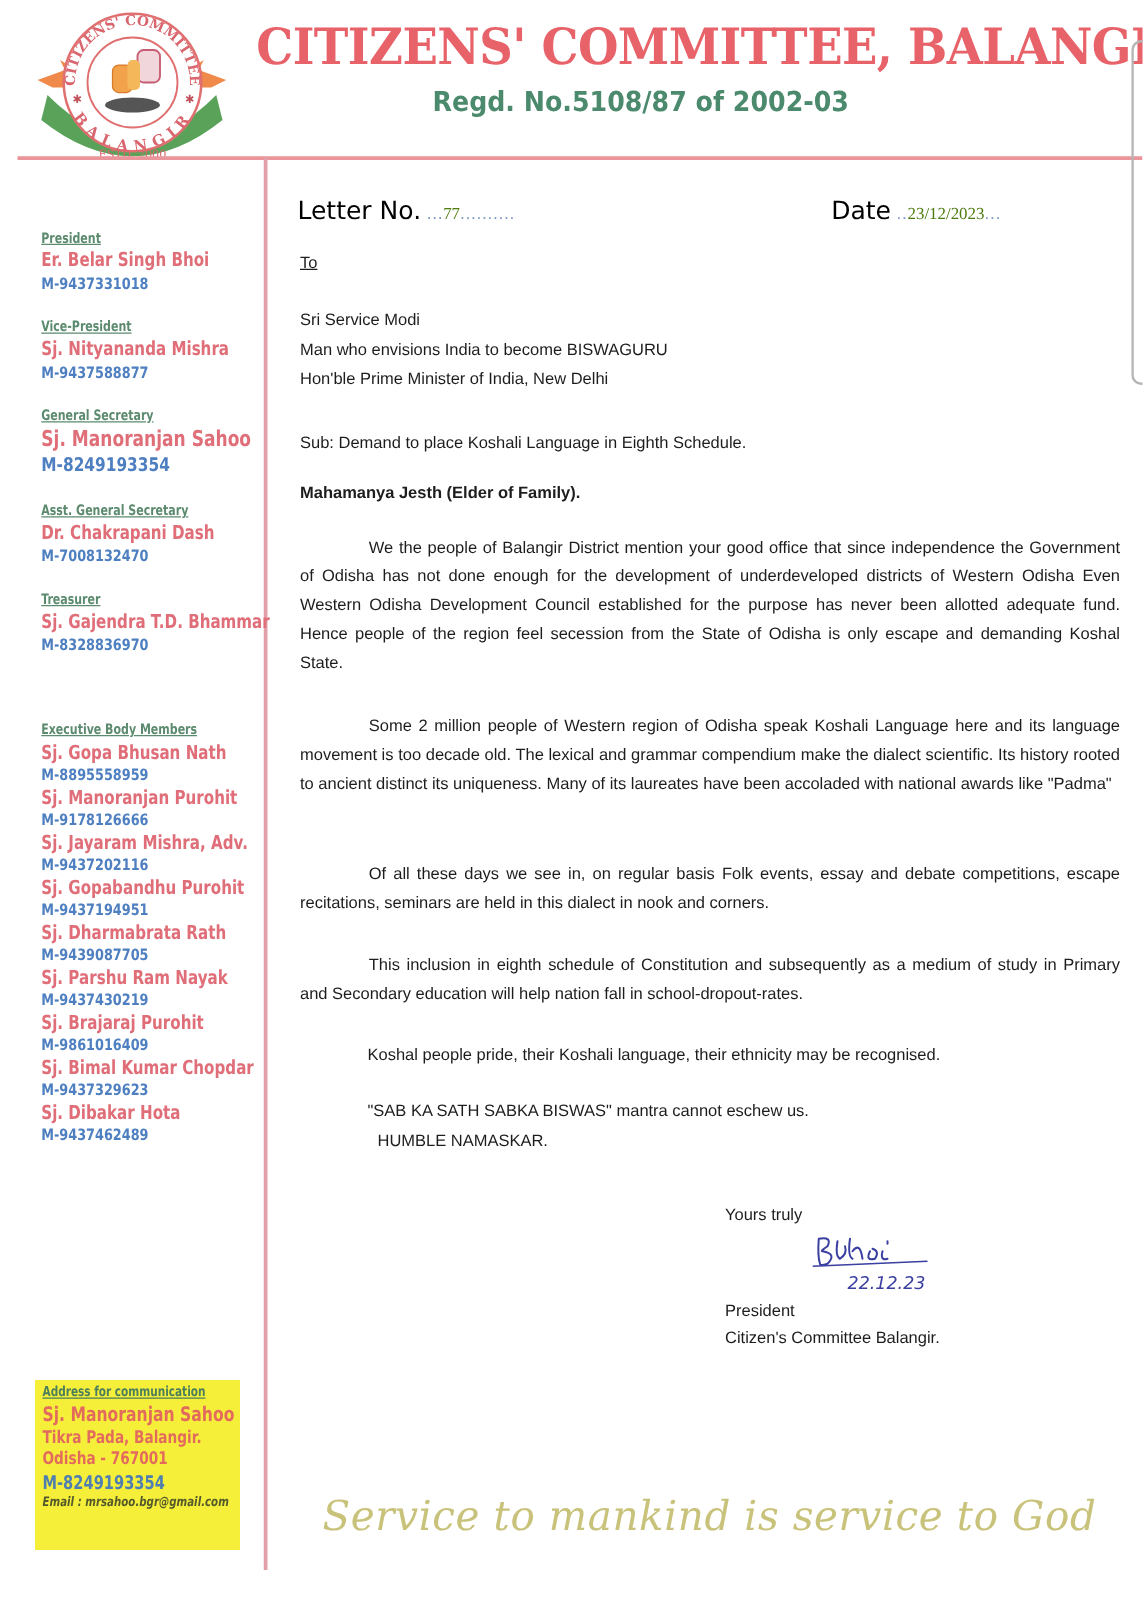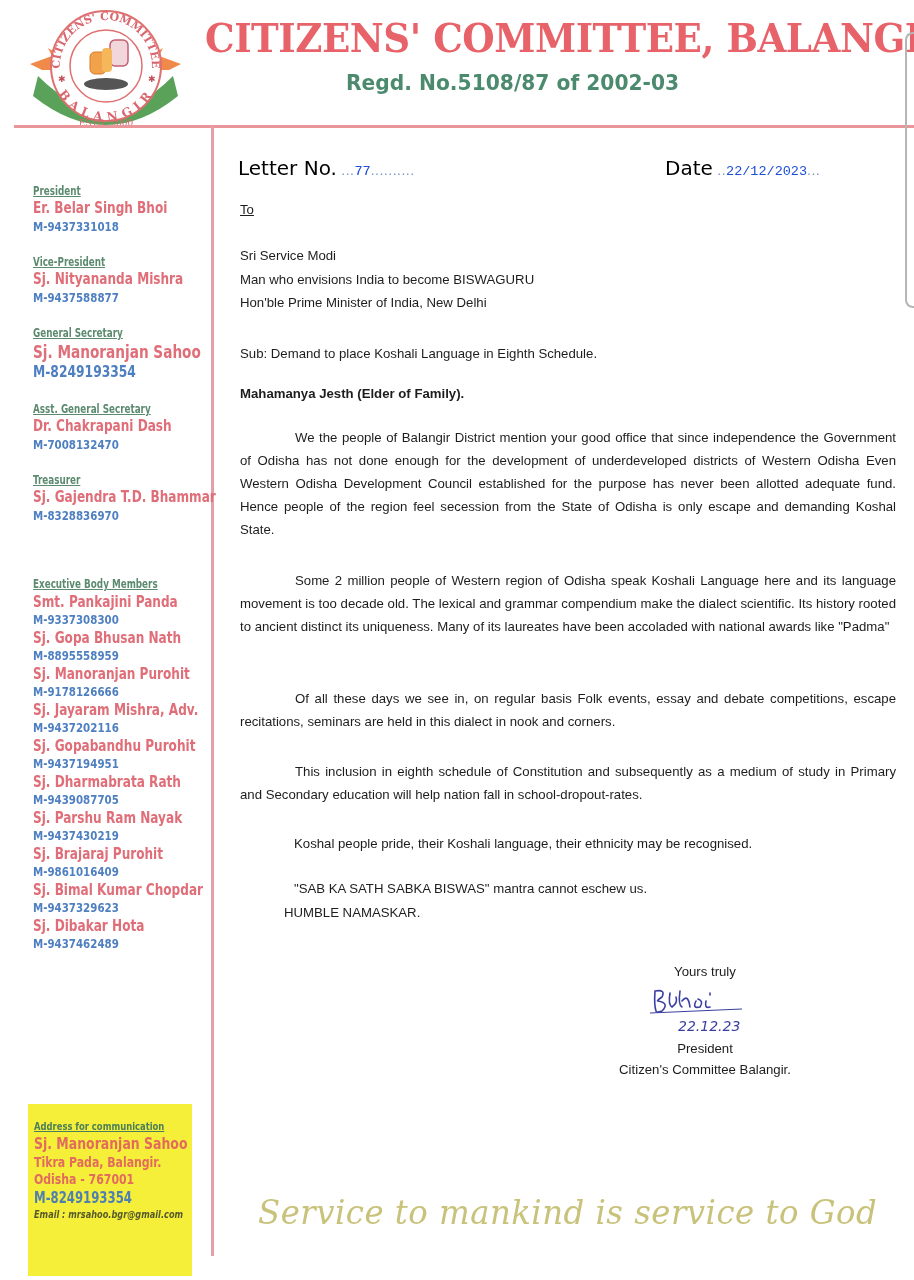--- a/index.html
+++ b/index.html
@@ -51,53 +51,53 @@
   }
   .officer { margin-bottom: 17px; }
   .officer .role { margin-bottom: 1px; }
   .gs .member-name { font-size: 17.5px; line-height: 22px; }
   .gs .member-phone { font-size: 15px; line-height: 19px; }
   .exec-block { margin-top: 50px; }
   .exec-item .member-name { line-height: 20px; }
   .exec-item .member-phone { line-height: 16px; margin-bottom: 0px; }
 
   .address-box {
-    left: 28px; top: 1104px; width: 164px; height: 172px;
-    background: #f6ef3a; padding: 12px 0 0 6px; box-sizing: border-box;
+    left: 28px; top: 1104px; width: 164px; height: 136px;
+    background: #f6ef3a; padding: 0 0 0 6px; box-sizing: border-box;
   }
   .address-box .role { color: #4b7e5a; font-size: 11px; }
   .addr-line {
     font-family: "DejaVu Sans", sans-serif; font-weight: bold; font-size: 14px;
     color: #e36b5e; white-space: nowrap; line-height: 17px;
     transform: scaleX(0.78); transform-origin: left top; display: block;
   }
   .addr-phone { color: #4e7fb0; font-size: 15px; line-height: 20px; }
   .addr-email {
     font-family: "DejaVu Sans", sans-serif; font-style: italic; font-weight: bold;
     font-size: 10.5px; color: #555a2a; white-space: nowrap;
     transform: scaleX(0.78); transform-origin: left top; display: block;
   }
 
   
   .letterhead-label {
     font-family: "DejaVu Sans", sans-serif; font-size: 20px; color: #000000;
     white-space: nowrap;
   }
   .letterhead-value {
-    font-family: Liberation Mono, monospace; font-size: 13.5px; color: #1d4ed8;
+    font-family: Liberation Serif, serif; font-size: 13.5px; color: #4d7c0f;
   }
   .dots { color: #7a97c7; font-size: 14px; letter-spacing: 0.5px; }
   .body-text {
     font-family: "Liberation Sans", sans-serif; font-size: 13.2px; color: #1d1d1d;
     line-height: 23px;
   }
   .para {
     left: 240px; width: 656px; text-align: justify; text-indent: 55px;
   }
-  .sig-block { text-align: center; }
+  .sig-block { }
   .motto {
     left: 258px; top: 1193px;
     font-family: "DejaVu Serif", serif; font-style: italic;
     font-size: 33px; color: #c8c27a; white-space: nowrap; letter-spacing: 0.5px;
     transform: scaleX(0.98); transform-origin: left top;
   }
 </style>
 </head>
 <body>
 
@@ -163,24 +163,20 @@
   </div>
   <div class="officer">
     <span class="role">Treasurer</span>
     <span class="member-name">Sj. Gajendra T.D. Bhammar</span>
     <span class="member-phone">M-8328836970</span>
   </div>
 
   <div class="exec-block">
     <span class="role">Executive Body Members</span>
     <div class="exec-item">
-      <span class="member-name">Smt. Pankajini Panda</span>
-      <span class="member-phone">M-9337308300</span>
-    </div>
-    <div class="exec-item">
       <span class="member-name">Sj. Gopa Bhusan Nath</span>
       <span class="member-phone">M-8895558959</span>
     </div>
     <div class="exec-item">
       <span class="member-name">Sj. Manoranjan Purohit</span>
       <span class="member-phone">M-9178126666</span>
     </div>
     <div class="exec-item">
       <span class="member-name">Sj. Jayaram Mishra, Adv.</span>
       <span class="member-phone">M-9437202116</span>
@@ -220,41 +216,41 @@
   <span class="addr-line addr-phone">M-8249193354</span>
   <span class="addr-email">Email : mrsahoo.bgr@gmail.com</span>
 </div>
 
 <div class="abs" style="left:238px; top:156px;">
   <span class="letterhead-label">Letter No.</span>
   <span class="dots"> ...</span><span class="letterhead-value">77</span><span class="dots">..........</span>
 </div>
 <div class="abs" style="left:665px; top:156px;">
   <span class="letterhead-label">Date</span>
-  <span class="dots"> ..</span><span class="letterhead-value">22/12/2023</span><span class="dots">...</span>
+  <span class="dots"> ..</span><span class="letterhead-value">23/12/2023</span><span class="dots">...</span>
 </div>
 
 <div class="abs body-text" style="left:240px; top:198px;text-decoration:underline;">To</div>
 
 <div class="abs body-text" style="left:240px; top:244px; line-height:23.5px;">
   <div>Sri Service Modi</div>
   <div>Man who envisions India to become BISWAGURU</div>
   <div>Hon'ble Prime Minister of India, New Delhi</div>
 </div>
 
 <div class="abs body-text" style="left:240px; top:342px;">Sub: Demand to place Koshali Language in Eighth Schedule.</div>
 <div class="abs body-text" style="left:240px; top:382px; font-weight:bold;">Mahamanya Jesth (Elder of Family).</div>
 
 <div class="abs body-text para" style="top:426px;">We the people of Balangir District mention your good office that since independence the Government of Odisha has not done enough for the development of underdeveloped districts of Western Odisha Even Western Odisha Development Council established for the purpose has never been allotted adequate fund. Hence people of the region  feel secession from the State of Odisha is only escape and demanding Koshal State.</div>
 <div class="abs body-text para" style="top:569px;">Some 2 million people of Western region of Odisha speak Koshali Language here and its language movement is too decade old. The lexical and grammar compendium make the dialect scientific. Its history rooted to ancient distinct its uniqueness. Many of its laureates have been accoladed with national awards like "Padma"</div>
 <div class="abs body-text para" style="top:687px;">Of all these days we see in, on regular basis Folk events, essay and  debate competitions, escape recitations, seminars are held in this dialect in nook and corners.</div>
 <div class="abs body-text para" style="top:760px;">This inclusion in eighth schedule of Constitution and subsequently as  a medium of study in Primary and Secondary education will help nation fall in school-dropout-rates.</div>
 <div class="abs body-text" style="left:294px; top:832px;">Koshal people pride, their Koshali language, their ethnicity may be recognised.</div>
 <div class="abs body-text" style="left:294px; top:877px;">"SAB KA SATH SABKA BISWAS" mantra cannot eschew us.</div>
-<div class="abs body-text" style="left:284px; top:901px;">HUMBLE NAMASKAR.</div>
+<div class="abs body-text" style="left:302px; top:901px;">HUMBLE NAMASKAR.</div>
 
 <div class="abs body-text sig-block" style="left:580px; top:960px; width:250px;">
   <div>Yours truly</div>
 </div>
 <div class="abs" style="left:650px; top:983px; width:130px; height:52px;">
   <svg width="130" height="52" viewBox="0 0 130 52">
     <path d="M5 8 Q4 22 6 28 M5 8 Q16 6 12 14 Q6 18 8 18 Q20 20 12 28 Q6 30 6 28 M20 10 Q18 22 22 24 Q28 20 26 14 M30 8 Q28 22 32 24 M32 18 Q38 10 40 24 M46 18 Q42 26 50 24 Q54 18 48 16 M56 18 Q54 26 60 24 M60 10 L60 12" fill="none" stroke="#3a3fa0" stroke-width="1.6" stroke-linecap="round"></path>
     <line x1="0" y1="30" x2="92" y2="26" stroke="#3a3fa0" stroke-width="1.2"></line>
     <text x="28" y="48" font-family="DejaVu Sans, sans-serif" font-style="italic" font-size="14" fill="#3a3fa0">22.12.23</text>
   </svg>

